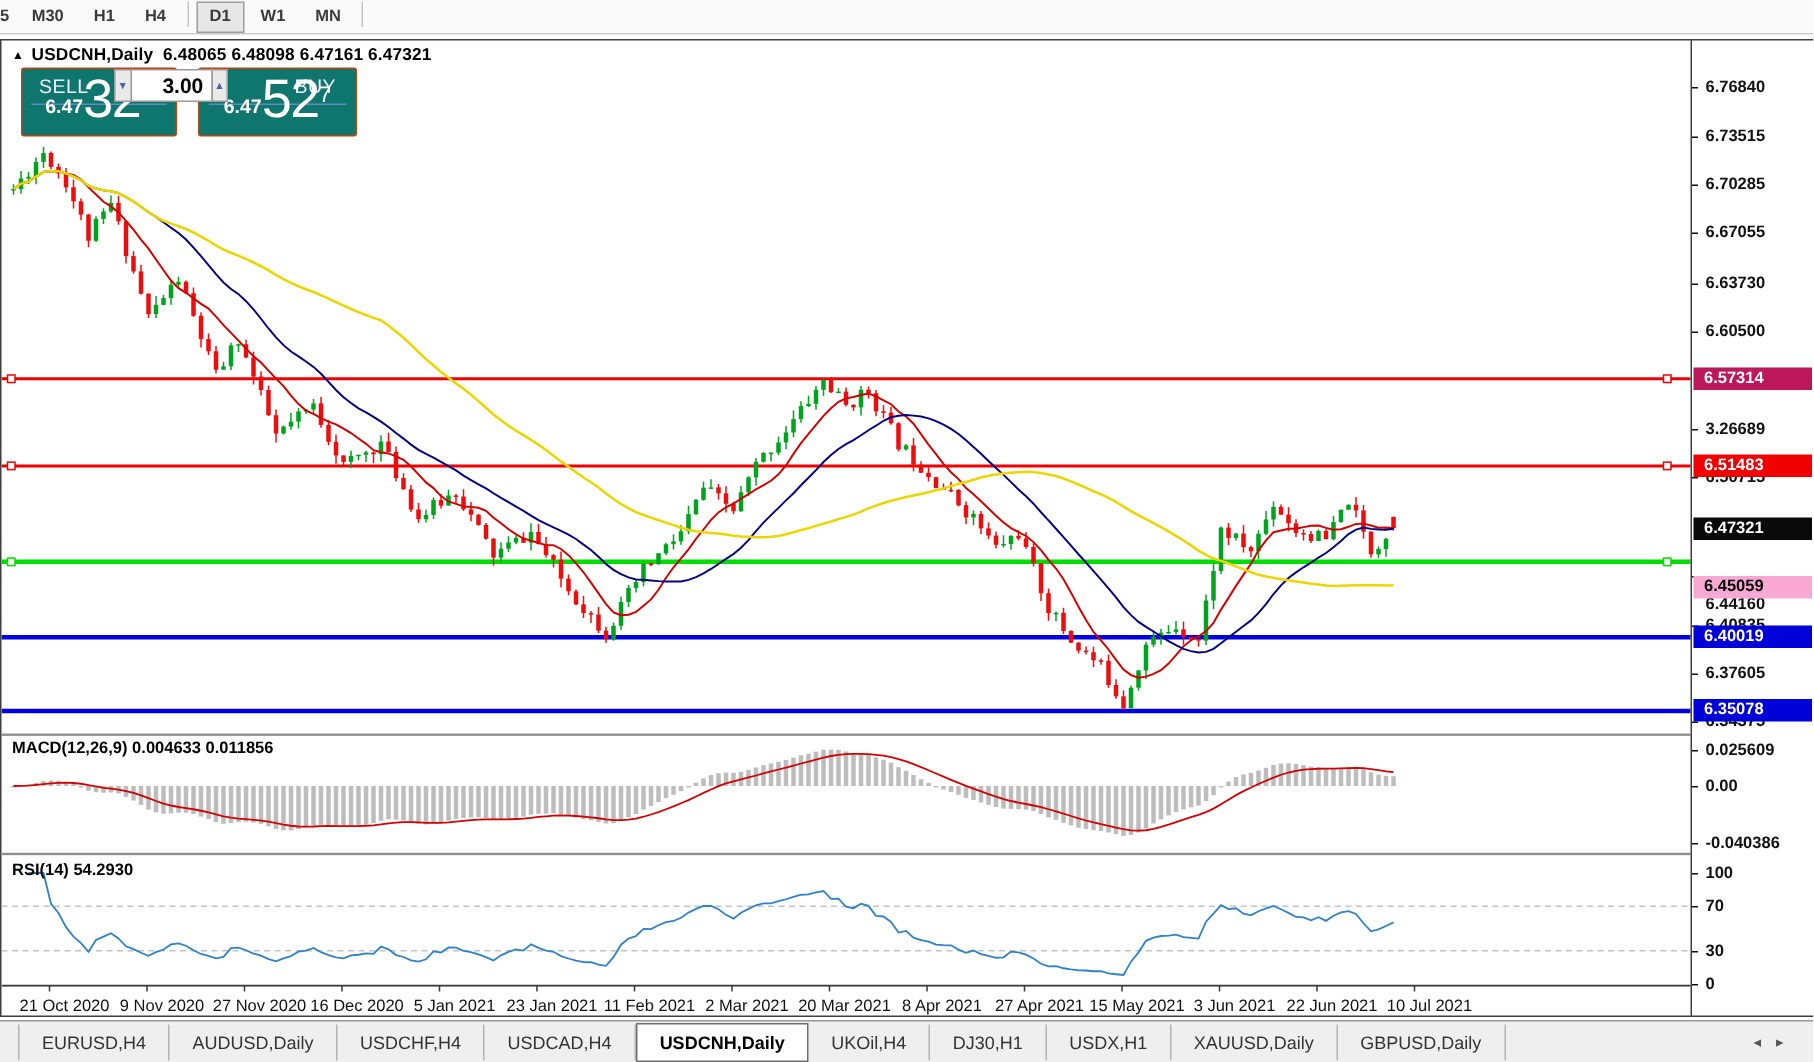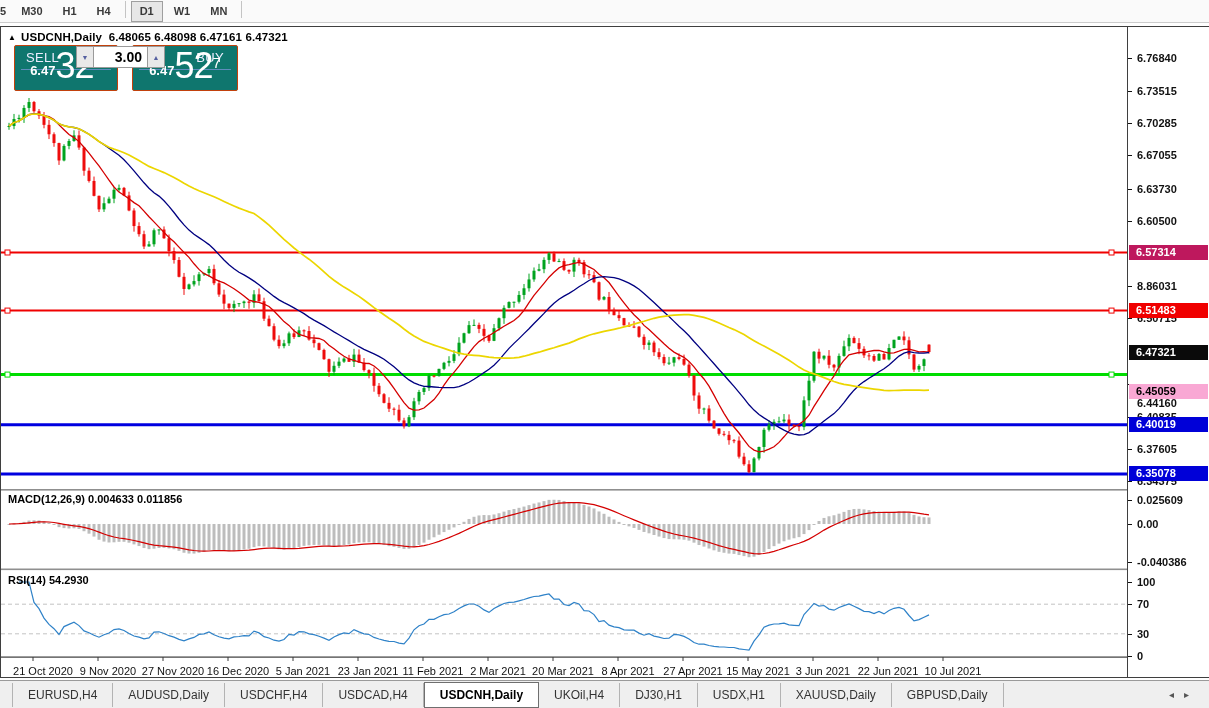--- a/index.html
+++ b/index.html
@@ -37,21 +37,21 @@
   #tp-sell-box { left:0; width:104px; }
   #tp-buy-box  { left:118px; width:106px; }
   .tp-caption { position:absolute; top:4px; font-size:13px; color:#ededff; letter-spacing:0.3px; }
   #tp-sell-box .tp-caption { left:11px; }
   #tp-buy-box  .tp-caption { right:13px; }
   .tp-sep { position:absolute; top:23px; left:6px; right:6px; height:1px; background:rgba(160,160,255,0.55); }
   .tp-price { position:absolute; bottom:3px; left:0; right:0; text-align:center; color:#fff; white-space:nowrap; }
   .tp-prefix { font-size:13px; font-weight:700; position:relative; top:-3px; }
   .tp-big { font-size:36px; font-weight:400; letter-spacing:-1px; }
   .tp-sup { font-size:15px; position:relative; top:-10px; }
-  #tp-spinner { position:absolute; left:62px; top:1px; width:89px; height:22px; z-index:12;
+  #tp-spinner { position:absolute; left:62px; top:1px; width:76px; height:22px; z-index:12;
                 display:flex; }
   .sp-btn { width:18px; height:22px; background:#e9e9e9; border:1px solid #9a9a9a;
             font-size:7px; color:#5560a0; display:flex; align-items:center; justify-content:center; }
   #tp-volume { width:53px; height:22px; border-top:1px solid #9a9a9a; border-bottom:1px solid #9a9a9a;
                border-left:none; border-right:none; text-align:right; font-size:14px; font-weight:700;
                padding-right:5px; font-family:"Liberation Sans",sans-serif; color:#000; background:#fff; outline:none; }
 
   
   #price-axis { position:absolute; left:1127px; top:26px; width:82px; height:652px;
                 background:#fff; border-left:1px solid #3f3f3f; border-top:1px solid #3f3f3f; border-bottom:1px solid #3f3f3f; }
@@ -755,21 +755,21 @@
       <div class="ax-label" style="top: 57.1208px;">6.73515</div>
       <div class="ax-tick" style="top: 96.2953px;"></div>
       <div class="ax-label" style="top: 89.2953px;">6.70285</div>
       <div class="ax-tick" style="top: 128.47px;"></div>
       <div class="ax-label" style="top: 121.47px;">6.67055</div>
       <div class="ax-tick" style="top: 161.591px;"></div>
       <div class="ax-label" style="top: 154.591px;">6.63730</div>
       <div class="ax-tick" style="top: 193.765px;"></div>
       <div class="ax-label" style="top: 186.765px;">6.60500</div>
       <div class="ax-tick" style="top: 259.06px;"></div>
-      <div class="ax-label" style="top: 252.06px;">8.86031</div>
+      <div class="ax-label" style="top: 252.06px;">3.26689</div>
       <div class="ax-tick" style="top: 291.235px;"></div>
       <div class="ax-label" style="top: 284.235px;">6.50715</div>
       <div class="ax-tick" style="top: 356.53px;"></div>
       <div class="ax-label" style="top: 369px;">6.44160</div>
       <div class="ax-tick" style="top: 389.651px;"></div>
       <div class="ax-label" style="top: 382.651px;">6.40835</div>
       <div class="ax-tick" style="top: 421.826px;"></div>
       <div class="ax-label" style="top: 414.826px;">6.37605</div>
       <div class="ax-tick" style="top: 454px;"></div>
       <div class="ax-label" style="top: 447px;">6.34375</div>

